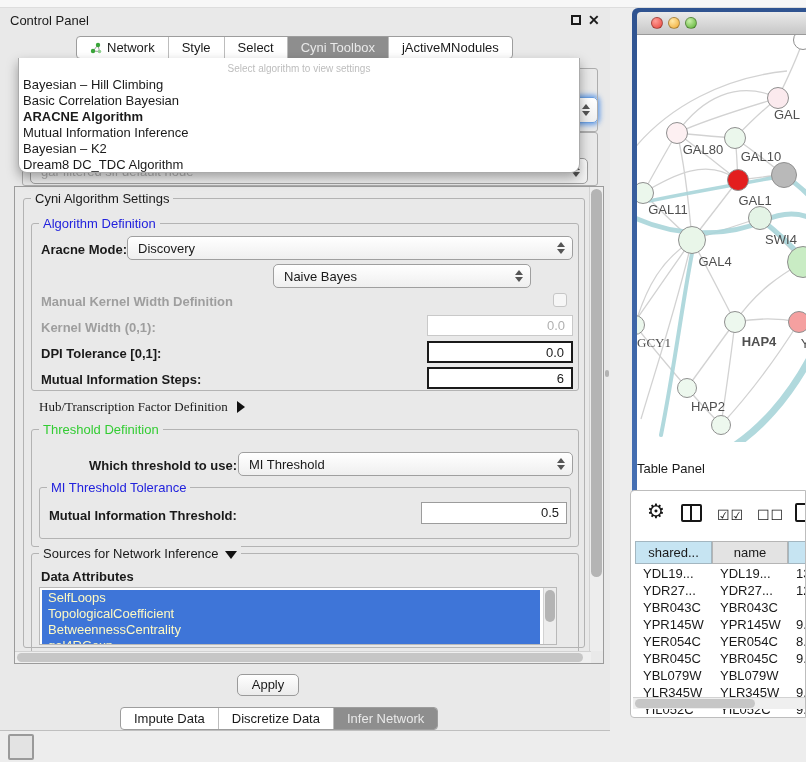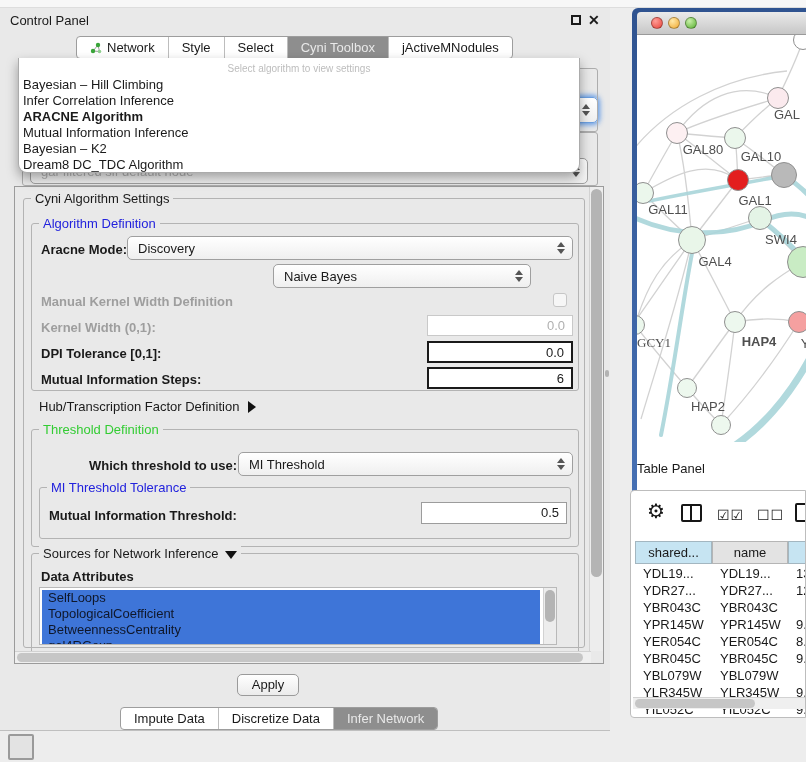--- a/index.html
+++ b/index.html
@@ -43,32 +43,32 @@
   .tri-u{width:0;height:0;border-left:4px solid transparent;border-right:4px solid transparent;border-bottom:5px solid #555;}
   .tri-d{width:0;height:0;border-left:4px solid transparent;border-right:4px solid transparent;border-top:5px solid #555;}
 
   .spanel{position:absolute;left:14px;top:178px;width:590px;height:478px;border:1px solid #9b9b9b;
           background:#e9e9e9;z-index:2;overflow:hidden;}
   .grp{position:absolute;border:1px solid #b3b3b3;border-radius:3px;}
   .grp-title{position:absolute;top:-8px;left:7px;background:#e9e9e9;padding:0 4px;font-size:13px;white-space:nowrap;}
   .grp-title.blue{color:var(--group-title-blue);}
   .grp-title.green{color:var(--group-title-green);}
   .lbl{position:absolute;font-size:13px;font-weight:bold;white-space:nowrap;}
-  .lbl.plain{font-weight:normal;}
+  .lbl.plain{font-weight:normal;font-family:Liberation Serif, serif;}
   .lbl.dis{color:#9e9e9e;}
   .fld{position:absolute;background:#fff;border:1px solid #9c9c9c;font-size:13px;text-align:right;padding:2px 7px 0 7px;}
   .fld.strong{border:2px solid #1a1a1a;}
   .fld.dis{color:#b0b0b0;border-color:#c9c9c9;}
   .chk{position:absolute;width:14px;height:14px;border:1px solid #c6c6c6;border-radius:3px;background:#f6f6f6;}
   .tri-right{display:inline-block;width:0;height:0;border-top:6px solid transparent;border-bottom:6px solid transparent;
              border-left:8px solid #111;margin-left:9px;vertical-align:-2px;}
   .tri-down-b{display:inline-block;width:0;height:0;border-left:6px solid transparent;border-right:6px solid transparent;
              border-top:8px solid #111;margin-left:6px;vertical-align:-1px;}
   .attr-list{position:absolute;background:#fff;border:1px solid #b9b9b9;overflow:hidden;}
-  .attr-item{height:16px;line-height:16px;font-size:13px;color:#0f172a;background:var(--selection-blue);
+  .attr-item{height:16px;line-height:16px;font-size:13px;color:#fef9c3;background:var(--selection-blue);
              padding-left:6px;margin:0 16px 0 2px;}
   .attr-item:first-child{margin-top:2px;}
   .vsb{position:absolute;background:#ededed;border-left:1px solid #d2d2d2;}
   .vsb .thumb{position:absolute;left:1px;right:1px;background:#b4b4b4;border-radius:6px;}
   .hsb{position:absolute;background:#efefef;border-top:1px solid #d2d2d2;}
   .hsb .thumb{position:absolute;top:1px;bottom:1px;background:#c6c6c6;border-radius:6px;}
   .btn{position:absolute;background:linear-gradient(#ffffff,#ebebeb);border:1px solid #9a9a9a;border-radius:5px;
        font-size:13px;text-align:center;line-height:20px;}
 
   
@@ -155,21 +155,21 @@
     <span class="stepper">
         <span class="tri-u"></span>
         <span class="tri-d"></span>
       </span>
   </div>
 
   <div class="popup">
     <div class="popup-hint">Select algorithm to view settings</div>
     <div id="popup-list">
         <div class="popup-item">Bayesian – Hill Climbing</div>
-        <div class="popup-item">Infer Correlation Inference</div>
+        <div class="popup-item">Basic Correlation Bayesian</div>
         <div class="popup-item bold">ARACNE Algorithm</div>
         <div class="popup-item">Mutual Information Inference</div>
         <div class="popup-item">Bayesian – K2</div>
         <div class="popup-item">Dream8 DC_TDC Algorithm</div>
       </div>
   </div>
 
   <div class="spanel">
     <div class="grp" style="left:8px;top:11px;width:562px;height:450px;">
       <span class="grp-title">Cyni Algorithm Settings</span>

